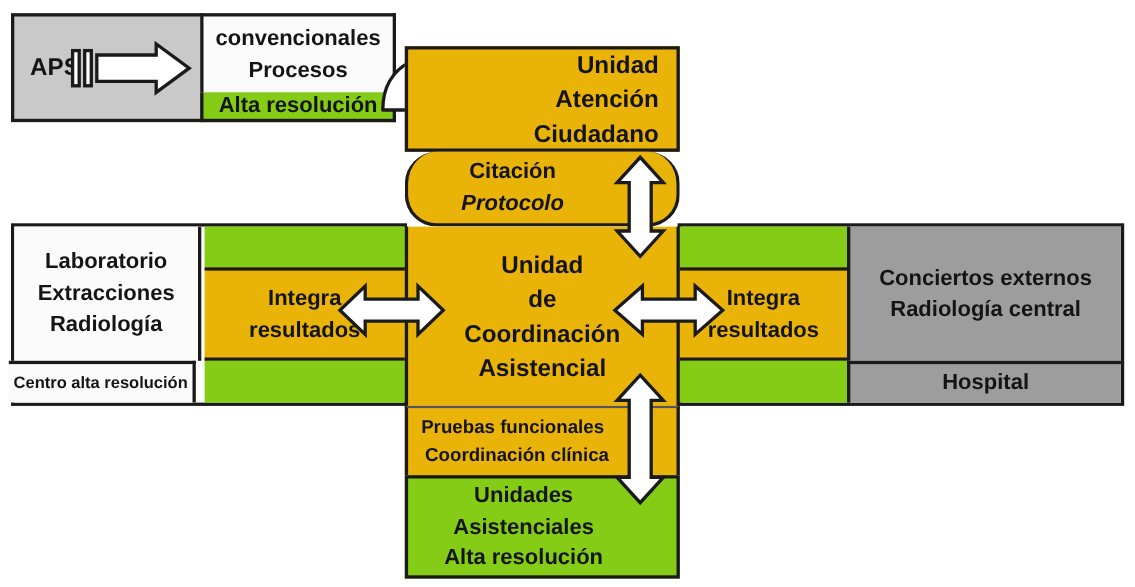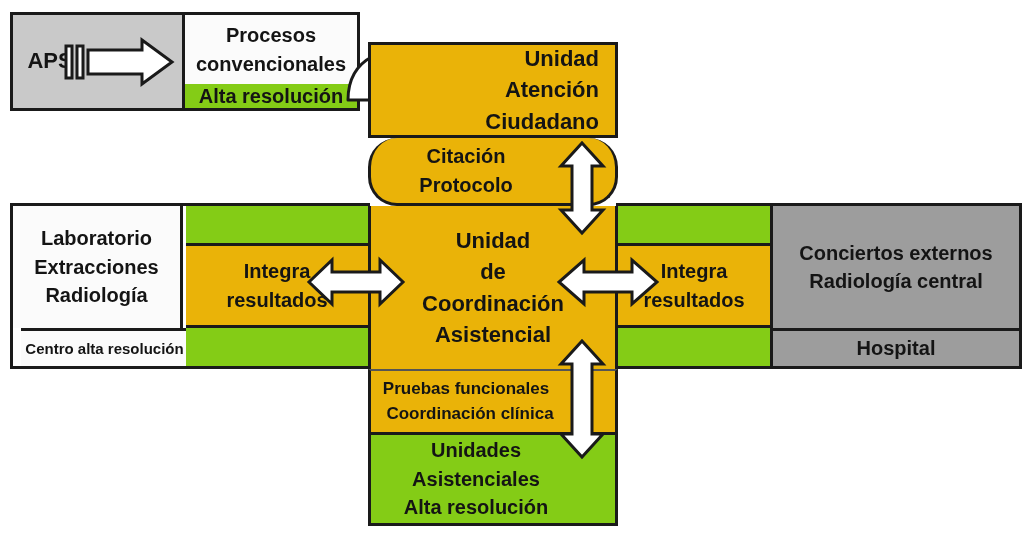--- a/index.html
+++ b/index.html
@@ -45,41 +45,41 @@
 
   <div class="box fs22" style="left:18px;top:42px;width:64px;height:38px;">APS</div>
 
   <svg class="arrowsvg" style="left:64px;top:38px;" width="112" height="48" viewBox="0 0 112 48">
     <rect x="2" y="8" width="6" height="32" fill="#ffffff" stroke="#1a1a1a" stroke-width="3"></rect>
     <rect x="13" y="8" width="6" height="32" fill="#ffffff" stroke="#1a1a1a" stroke-width="3"></rect>
     <path d="M24 12 L78 12 L78 2 L108 24 L78 46 L78 36 L24 36 Z" fill="#ffffff" stroke="#1a1a1a" stroke-width="3" stroke-linejoin="miter"></path>
   </svg>
 
   <div class="box stack f-white bd-t bd-r bd-l fs20" style="left:182px;top:12px;width:178px;height:72px;">
+    <span class="ln">convencionales</span>
     <span class="ln">Procesos</span>
-    <span class="ln">convencionales</span>
   </div>
 
   <div class="box f-dark bd-b bd-r bd-l fs20" style="left:182px;top:84px;width:178px;height:27px;">Alta resolución</div>
 
   <svg class="arrowsvg" style="left:340px;top:42px;" width="160" height="62" viewBox="0 0 160 62">
     <path d="M8 58 C8 14, 48 2, 86 8 C108 12, 118 22, 124 32
              L140 24 L126 56 L98 38 L113 31 C107 21, 96 16, 80 16
              C48 16, 30 28, 30 58 Z" fill="#ffffff" stroke="#1a1a1a" stroke-width="3" stroke-linejoin="round"></path>
   </svg>
 
   <div class="box stack right f-light bd fs22 pad-r" style="left:368px;top:42px;width:250px;height:96px;">
     <span class="ln">Unidad</span>
     <span class="ln">Atención</span>
     <span class="ln">Ciudadano</span>
   </div>
 
   <div class="box stack f-light bd-l bd-r bd-b fs20" style="left:368px;top:138px;width:250px;height:68px;justify-content:center;border-radius:29px;">
     <span class="ln" style="margin-right:54px;">Citación</span>
-    <span class="ln" style="margin-right:54px;">Protocolo</span>
+    <span class="ln" style="margin-right:54px;font-style:italic;">Protocolo</span>
   </div>
 
   <div class="box stack f-light bd-l bd-r fs22" style="left:368px;top:206px;width:250px;height:163px;">
     <span class="ln">Unidad</span>
     <span class="ln">de</span>
     <span class="ln">Coordinación</span>
     <span class="ln">Asistencial</span>
   </div>
 
   <div class="box stack f-light bd-l bd-r bd-thin-t fs17" style="left:368px;top:369px;width:250px;height:63px;">
@@ -94,21 +94,21 @@
   </div>
 
   <div class="box bd" style="left:10px;top:203px;width:360px;height:166px;background:transparent;"></div>
 
   <div class="box stack f-white bd-r fs20" style="left:13px;top:206px;width:170px;height:122px;">
     <span class="ln">Laboratorio</span>
     <span class="ln">Extracciones</span>
     <span class="ln">Radiología</span>
   </div>
 
-  <div class="box f-white bd-t bd-r fs15" style="left:21px;top:328px;width:170px;height:38px;">Centro alta resolución</div>
+  <div class="box f-white bd-t bd-r fs15" style="left:8px;top:328px;width:170px;height:38px;">Centro alta resolución</div>
 
   <div class="box f-dark" style="left:186px;top:206px;width:182px;height:37px;"></div>
 
   <div class="box stack f-light bd-t bd-b fs20" style="left:186px;top:243px;width:182px;height:85px;">
     <span class="ln">Integra</span>
     <span class="ln">resultados</span>
   </div>
 
   <div class="box f-dark" style="left:186px;top:328px;width:182px;height:38px;"></div>
 

